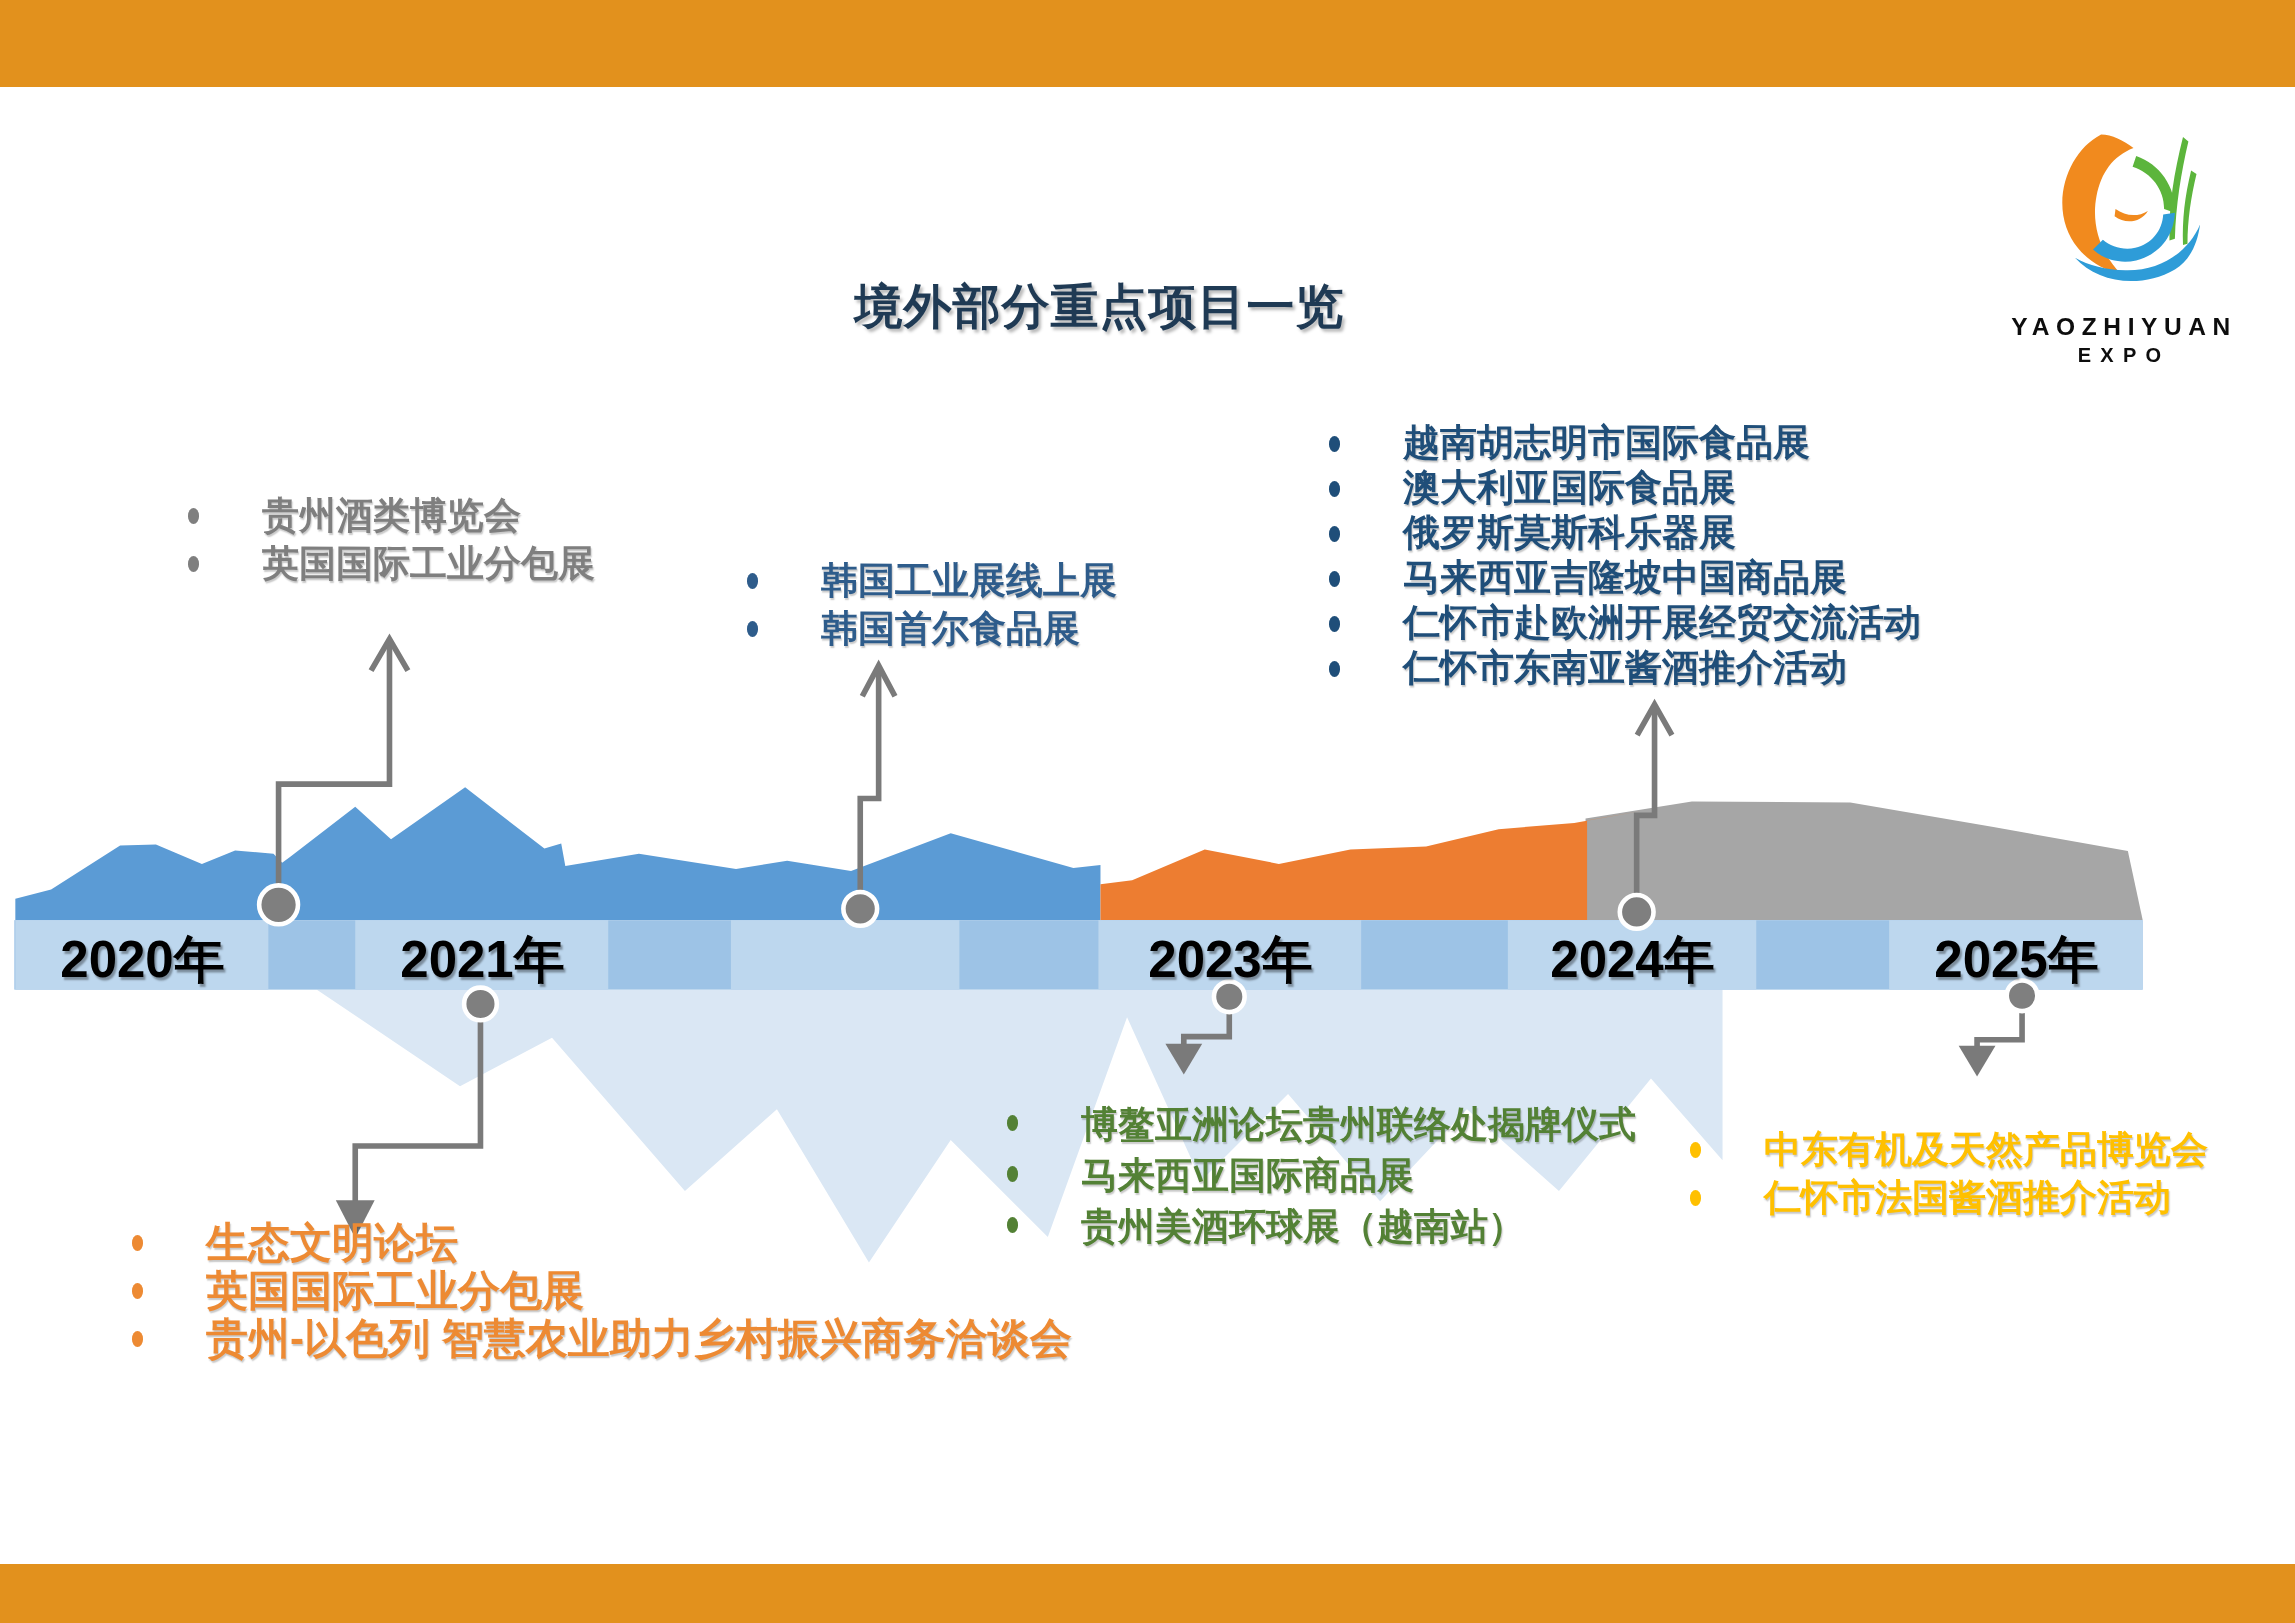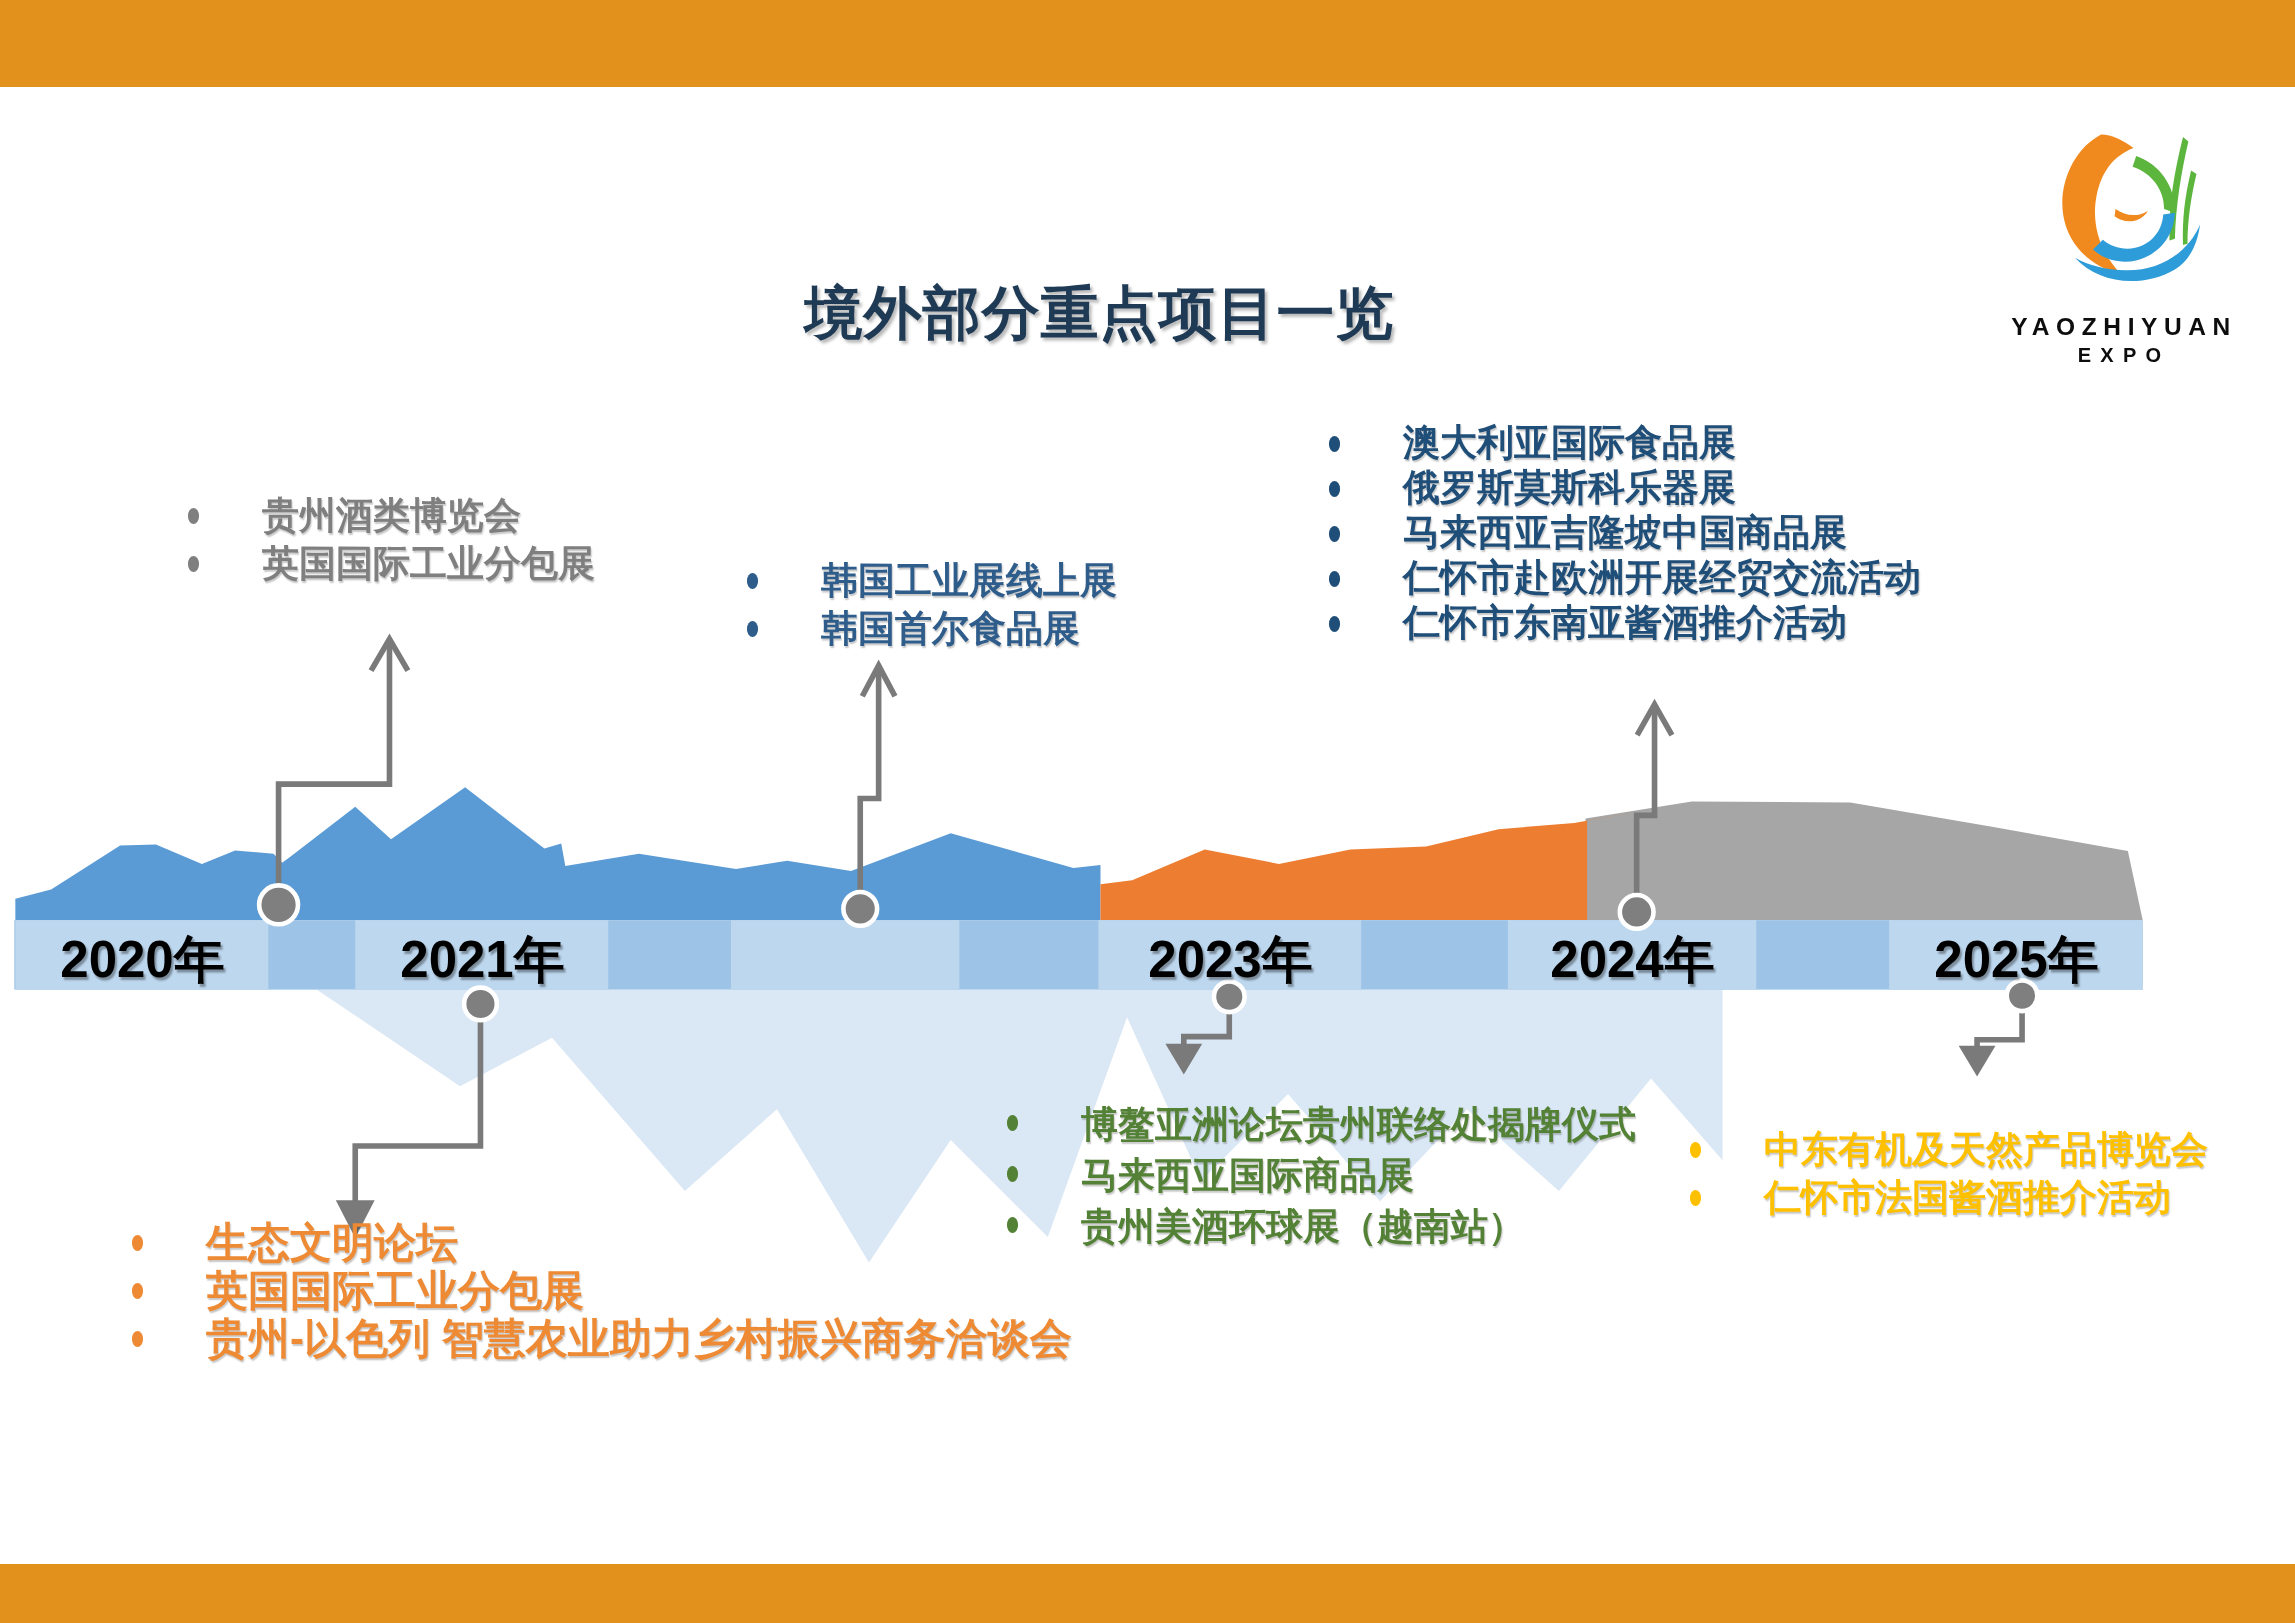--- a/index.html
+++ b/index.html
@@ -5,21 +5,21 @@
   html,body{margin:0;padding:0;background:#fff;}
   #slide{
     position:relative;width:2295px;height:1623px;overflow:hidden;background:#ffffff;
     font-family:"Liberation Sans","DejaVu Sans",sans-serif;font-weight:bold;
   }
   .bar{position:absolute;left:0;width:2295px;background:#E2911D;}
   #topbar{top:0;height:87px;}
   #bottombar{top:1564px;height:59px;}
   #title{
     position:absolute;left:665px;top:275px;width:869px;text-align:center;
-    font-size:58px;color:#1F3A54;font-weight:900;letter-spacing:1px;
+    font-size:48px;color:#1F3A54;font-weight:900;letter-spacing:1px;
     text-shadow:2.6px 3.1px 3.1px rgba(0,0,0,0.28);white-space:nowrap;
   }
   
   #logo{position:absolute;left:1963px;top:129px;width:322px;text-align:center;}
   #logo svg{display:block;margin:0 auto;}
   .logo-line1{font-size:24.5px;color:#0d0d0d;letter-spacing:6.6px;margin-top:4.1px;white-space:nowrap;}
   .logo-line2{font-size:20px;color:#0d0d0d;letter-spacing:9.2px;margin-top:3.1px;white-space:nowrap;}
   
   #diagram{position:absolute;left:0;top:0;width:2295px;height:1623px;}
   
@@ -115,20 +115,21 @@
     <li>贵州酒类博览会</li>
     <li>英国国际工业分包展</li>
   </ul>
 
   <ul id="list-blue" class="evlist">
     <li>韩国工业展线上展</li>
     <li>韩国首尔食品展</li>
   </ul>
 
   <ul id="list-navy" class="evlist">
+    <li>越南胡志明市国际食品展</li>
     <li>澳大利亚国际食品展</li>
     <li>俄罗斯莫斯科乐器展</li>
     <li>马来西亚吉隆坡中国商品展</li>
     <li>仁怀市赴欧洲开展经贸交流活动</li>
     <li>仁怀市东南亚酱酒推介活动</li>
   </ul>
 
   <ul id="list-orange" class="evlist">
     <li>生态文明论坛</li>
     <li>英国国际工业分包展</li>

